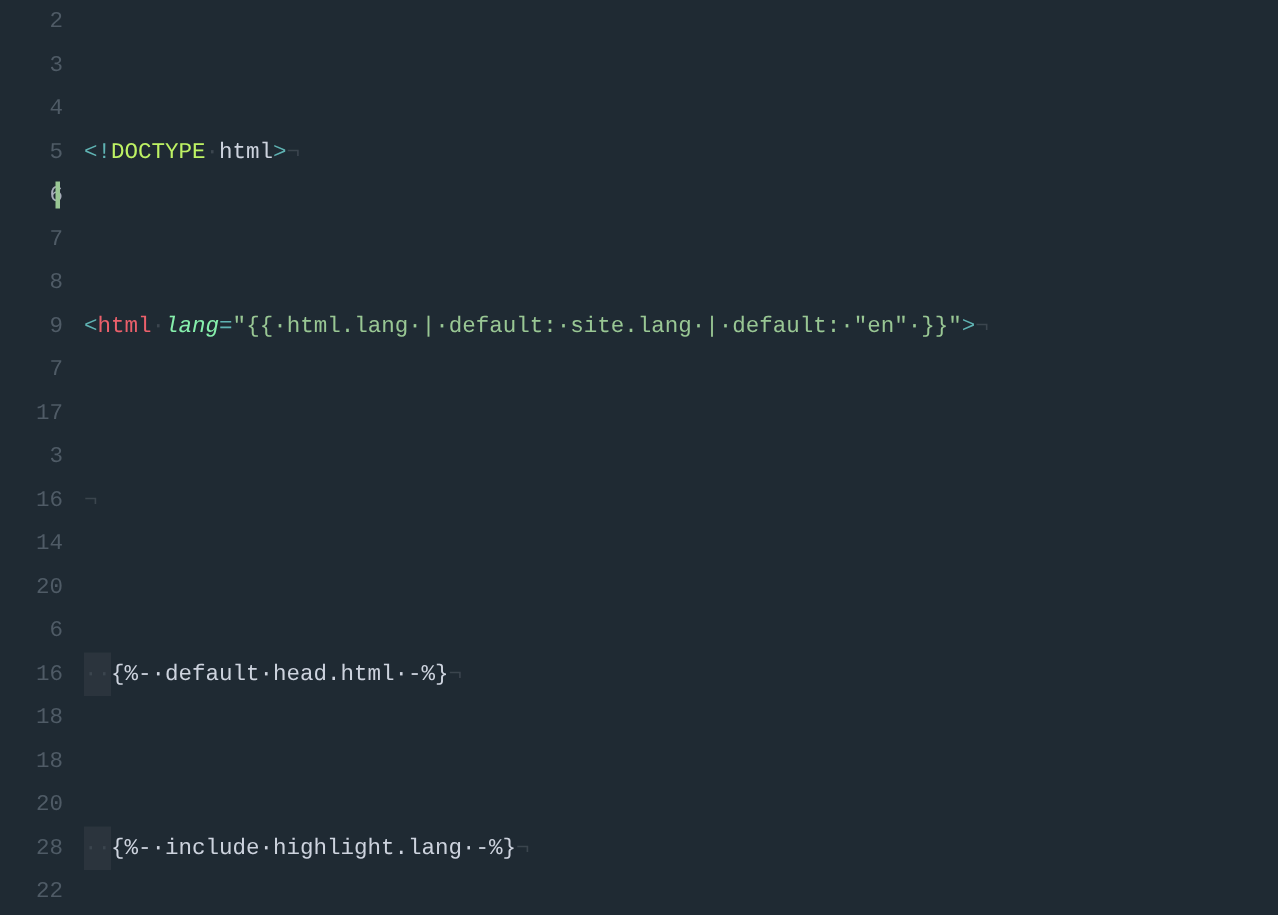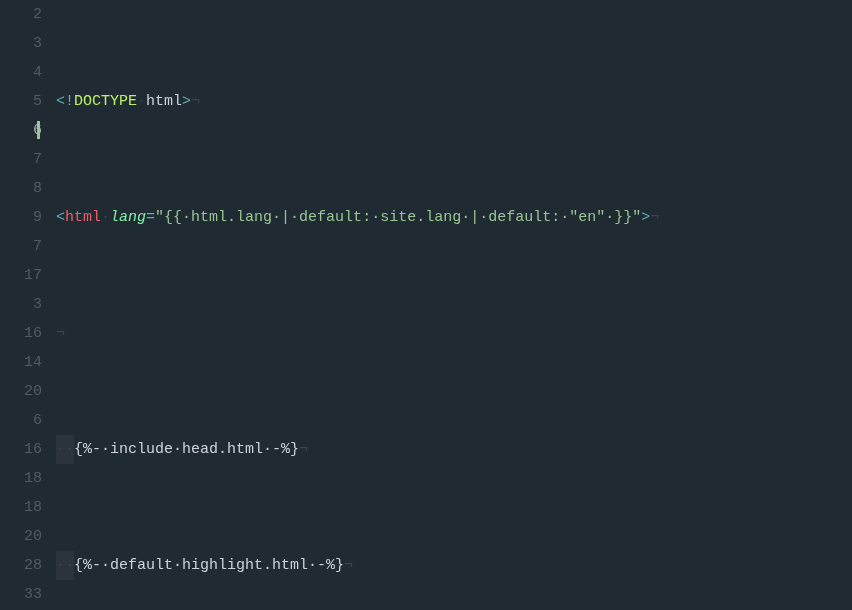--- a/index.html
+++ b/index.html
@@ -86,34 +86,34 @@
     <div class="ln">3</div>
     <div class="ln">16</div>
     <div class="ln">14</div>
     <div class="ln">20</div>
     <div class="ln">6</div>
     <div class="ln">16</div>
     <div class="ln">18</div>
     <div class="ln">18</div>
     <div class="ln">20</div>
     <div class="ln">28</div>
-    <div class="ln">33</div>
+    <div class="ln">22</div>
   </div>
 
   <div class="code">
     
     <div class="line"><span class="punct">&lt;!</span><span class="doctype-kw">DOCTYPE</span><span class="ws">·</span><span class="txt">html</span><span class="punct">&gt;</span><span class="eol">¬</span></div>
     
     <div class="line"><span class="punct">&lt;</span><span class="tag">html</span><span class="ws">·</span><span class="attr">lang</span><span class="punct">=</span><span class="str">"</span><span class="str">{{·html.lang·|·default:·site.lang·|·default:·"en"·}}</span><span class="str">"</span><span class="punct">&gt;</span><span class="eol">¬</span></div>
     
     <div class="line"><span class="eol">¬</span></div>
     
-    <div class="line"><span class="igspan ig1 ws">··</span><span class="txt">{%-·include·head.html·-%}</span><span class="eol">¬</span></div>
+    <div class="line"><span class="igspan ig1 ws">··</span><span class="txt">{%-·default·head.html·-%}</span><span class="eol">¬</span></div>
     
-    <div class="line"><span class="igspan ig1 ws">··</span><span class="txt">{%-·default·highlight.html·-%}</span><span class="eol">¬</span></div>
+    <div class="line"><span class="igspan ig1 ws">··</span><span class="txt">{%-·include·highlight.lang·-%}</span><span class="eol">¬</span></div>
     
     
     
     
     
     
     
     
     
     

